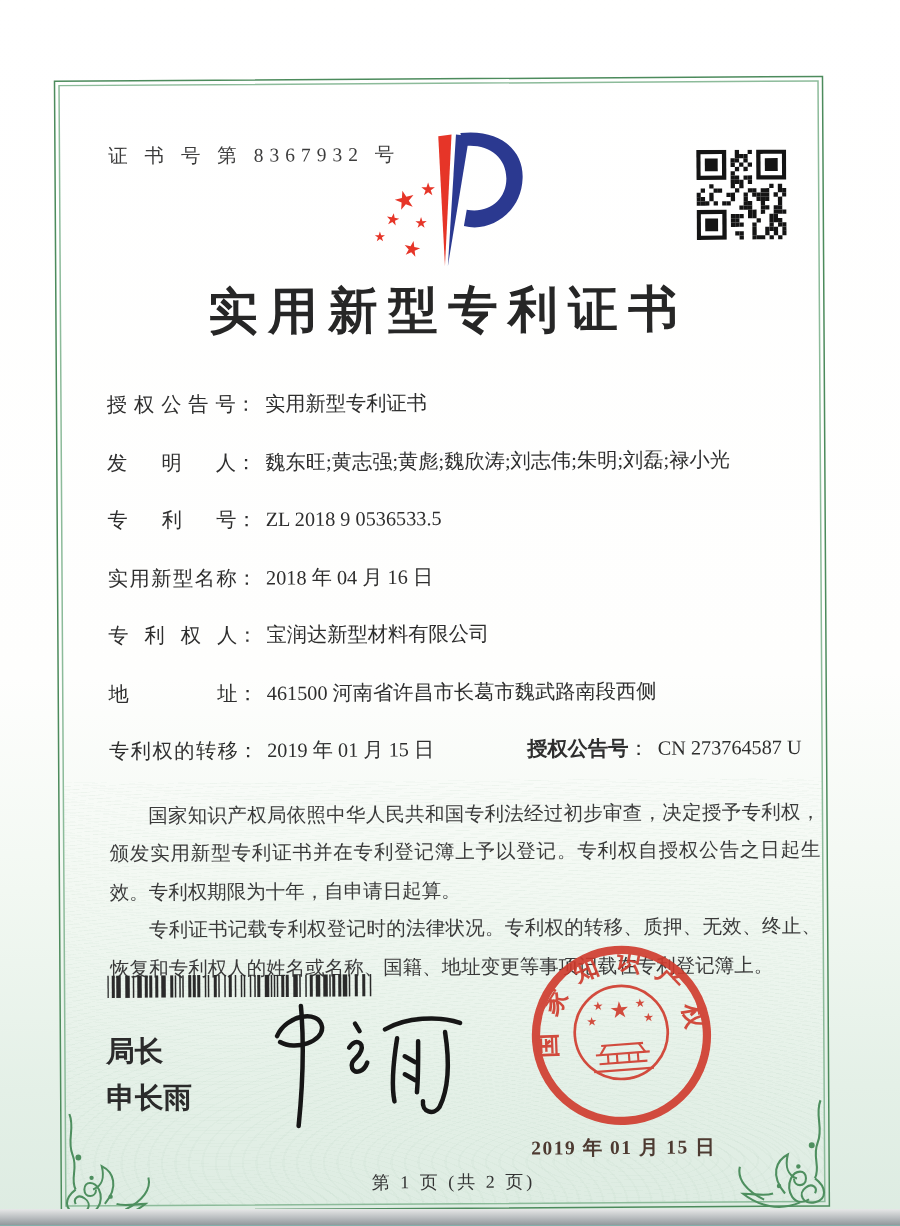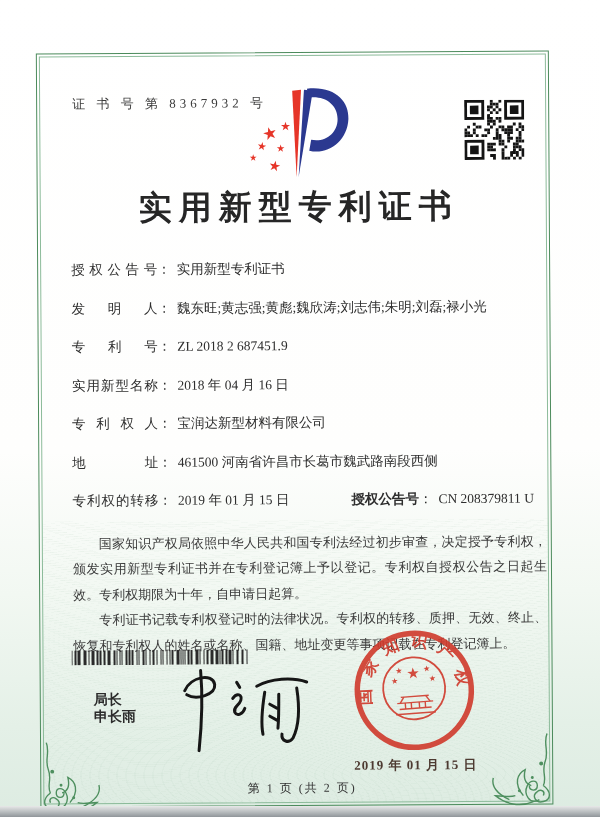--- a/index.html
+++ b/index.html
@@ -22,23 +22,23 @@
   .title{position:absolute;left:0;right:0;top:185px;text-align:center;
         font-size:33px;font-weight:700;letter-spacing:7px;color:#262626;}
   .content{position:absolute;left:72px;right:54px;top:260px;color:#2e2e2e;}
   .row{height:18px;line-height:18px;margin-bottom:20.5px;font-size:13.5px;white-space:nowrap;}
   .lbl{display:inline-block;width:86px;text-align:justify;text-align-last:justify;vertical-align:top;}
   .lbl2{display:inline-block;vertical-align:top;font-weight:bold;}
   .val{padding-left:6px;}
   .grant-gap{display:inline-block;width:62px;}
   .body-p{margin:0;font-size:13px;line-height:25.5px;text-align:justify;text-indent:2em;color:#3a3a3a;}
   .barcode{position:absolute;left:70px;top:649px;}
-  .signer{position:absolute;left:92px;top:691px;font-family:"Liberation Sans","DejaVu Sans",sans-serif;
-        font-size:14px;font-weight:700;color:#2b2b2b;line-height:1;}
-  .signer .name{margin-top:3px;}
+  .signer{position:absolute;left:69px;top:691px;font-family:"Liberation Sans","DejaVu Sans",sans-serif;
+        font-size:19px;font-weight:700;color:#2b2b2b;line-height:1;}
+  .signer .name{margin-top:12px;}
   .signature{position:absolute;left:155px;top:664px;}
   .seal-date{position:absolute;left:352px;top:757px;font-size:13px;font-weight:700;
         color:#4d3a31;letter-spacing:1px;z-index:5;}
   .seal{position:absolute;left:346px;top:627px;z-index:6;opacity:.9;transform:rotate(-4deg);}
   .footer{position:absolute;left:0;right:0;top:780px;text-align:center;font-size:12px;
         letter-spacing:2px;color:#333;}
   .orn{position:absolute;}
   .orn-bl{left:37px;top:741px;}
   .orn-br{left:456px;top:731px;transform:scale(-1,1);}
   .photo-edge{position:absolute;left:0;right:0;bottom:0;height:11px;z-index:20;
@@ -199,33 +199,33 @@
       <div class="title">实用新型专利证书</div>
 
       <div class="content">
         <div class="row">
           <span class="lbl">授权公告号</span><span>：</span><span class="val">实用新型专利证书</span>
         </div>
         <div class="row">
           <span class="lbl">发明人</span><span>：</span><span class="val">魏东旺;黄志强;黄彪;魏欣涛;刘志伟;朱明;刘磊;禄小光</span>
         </div>
         <div class="row">
-          <span class="lbl">专利号</span><span>：</span><span class="val">ZL 2018 2 687451.9</span>
+          <span class="lbl">专利号</span><span>：</span><span class="val">ZL 2018 9 0536533.5</span>
         </div>
         <div class="row">
           <span class="lbl">实用新型名称</span><span>：</span><span class="val">2018 年 04 月 16 日</span>
         </div>
         <div class="row">
           <span class="lbl">专利权人</span><span>：</span><span class="val">宝润达新型材料有限公司</span>
         </div>
         <div class="row">
           <span class="lbl">地址</span><span>：</span><span class="val">461500 河南省许昌市长葛市魏武路南段西侧</span>
         </div>
         <div class="row">
-          <span class="lbl">专利权的转移</span><span>：</span><span class="val">2019 年 01 月 15 日</span><span class="grant-gap"></span><span class="lbl2">授权公告号</span><span>：</span><span class="val">CN 208379811 U</span>
+          <span class="lbl">专利权的转移</span><span>：</span><span class="val">2019 年 01 月 15 日</span><span class="grant-gap"></span><span class="lbl2">授权公告号</span><span>：</span><span class="val">CN 273764587 U</span>
         </div>
         <p class="body-p">国家知识产权局依照中华人民共和国专利法经过初步审查，决定授予专利权，颁发实用新型专利证书并在专利登记簿上予以登记。专利权自授权公告之日起生效。专利权期限为十年，自申请日起算。</p>
         <p class="body-p">专利证书记载专利权登记时的法律状况。专利权的转移、质押、无效、终止、恢复和专利权人的姓名或名称、国籍、地址变更等事项记载在专利登记簿上。</p>
       </div>
 
       <svg id="barcode" class="barcode" width="182" height="15" viewBox="0 0 182 15">
           <rect x="0" y="0" width="1" height="15" fill="#2a2a2a"></rect>
           <rect x="3" y="0" width="2" height="15" fill="#2a2a2a"></rect>
           <rect x="6" y="0" width="3" height="15" fill="#2a2a2a"></rect>
           <rect x="12" y="0" width="3" height="15" fill="#2a2a2a"></rect>

